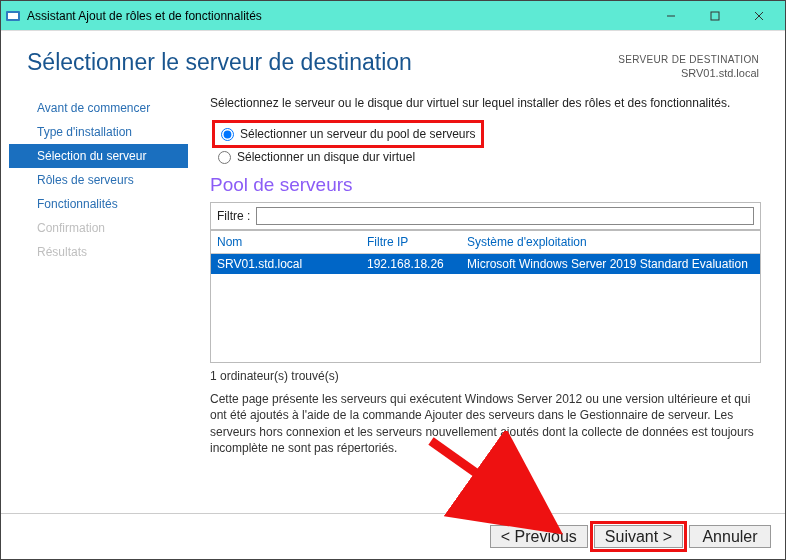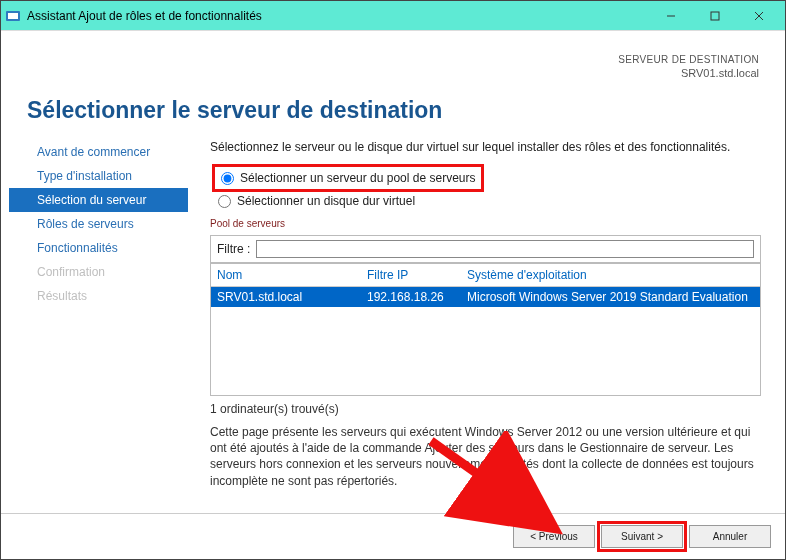--- a/index.html
+++ b/index.html
@@ -45,24 +45,23 @@
   .winbtn svg { width: 10px; height: 10px; }
 
   
   .header {
     display: flex;
     align-items: flex-start;
     padding: 18px 26px 6px 26px;
   }
   .header h1 {
     font-size: 23px;
-    font-weight: 700;
+    font-weight: 400;
     color: #19558f;
     flex: 1;
-    margin-top: 48px;
   }
   .dest {
     text-align: right;
     font-size: 11px;
     color: #555;
     line-height: 1.3;
     padding-top:4px;
   }
   .dest .lbl { letter-spacing: 0.3px; font-size:10px;}
 
@@ -103,22 +102,22 @@
   }
   .radio-row input { margin-right: 6px; }
   .highlight-box {
     border: 3px solid #e11;
     display: inline-flex;
     align-items: center;
     padding: 2px 6px;
     margin-left: -4px;
   }
   .section-title {
-    font-size: 10px;
-    color: #7f1d1d;
+    font-size: 19px;
+    color: #8b5cf6;
     margin: 8px 0 6px 0;
   }
   .filter-row {
     display: flex;
     align-items: center;
     border: 1px solid #bbb;
     padding: 4px 6px;
     margin-bottom: 0;
   }
   .filter-row label { margin-right: 6px; }
@@ -178,21 +177,21 @@
     justify-content: flex-end;
     padding: 0 14px;
     gap: 6px;
     background:#fff;
   }
   .btn {
     min-width: 82px;
     height: 23px;
     border: 1px solid #999;
     background: #efefef;
-    font-size: 10px;
+    font-size: 16px;
     color: #222;
     display: inline-flex;
     align-items: center;
     justify-content: center;
     padding: 2px 10px;
   }
   .btn.disabled {
     color: #aaa;
     border-color: #ccc;
     background:#f5f5f5;

